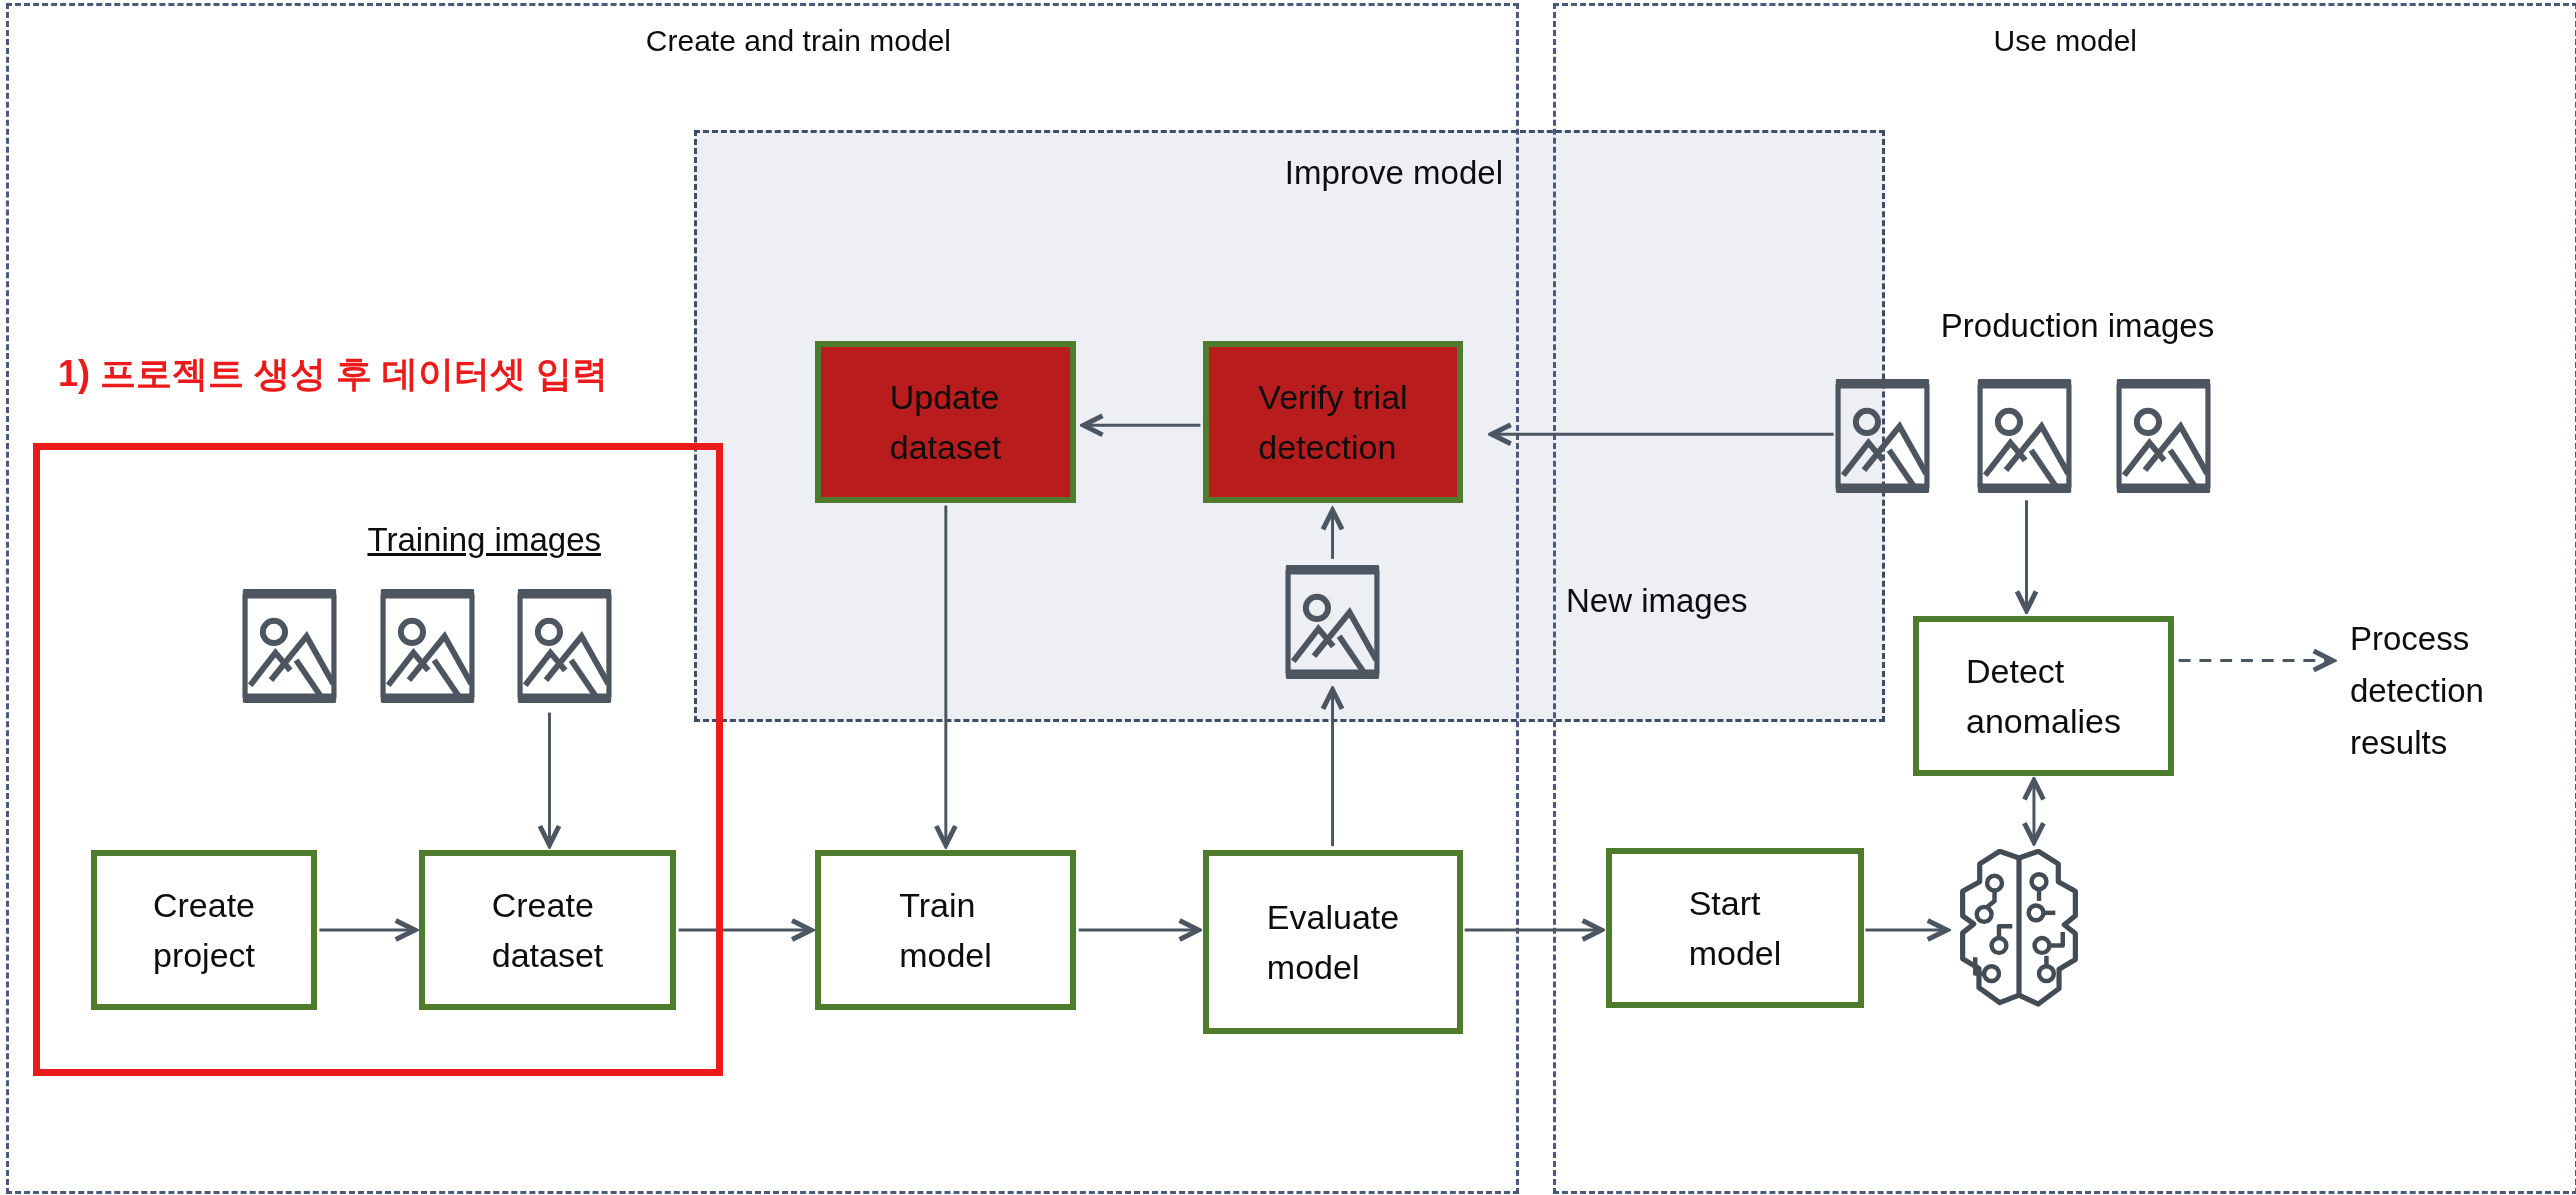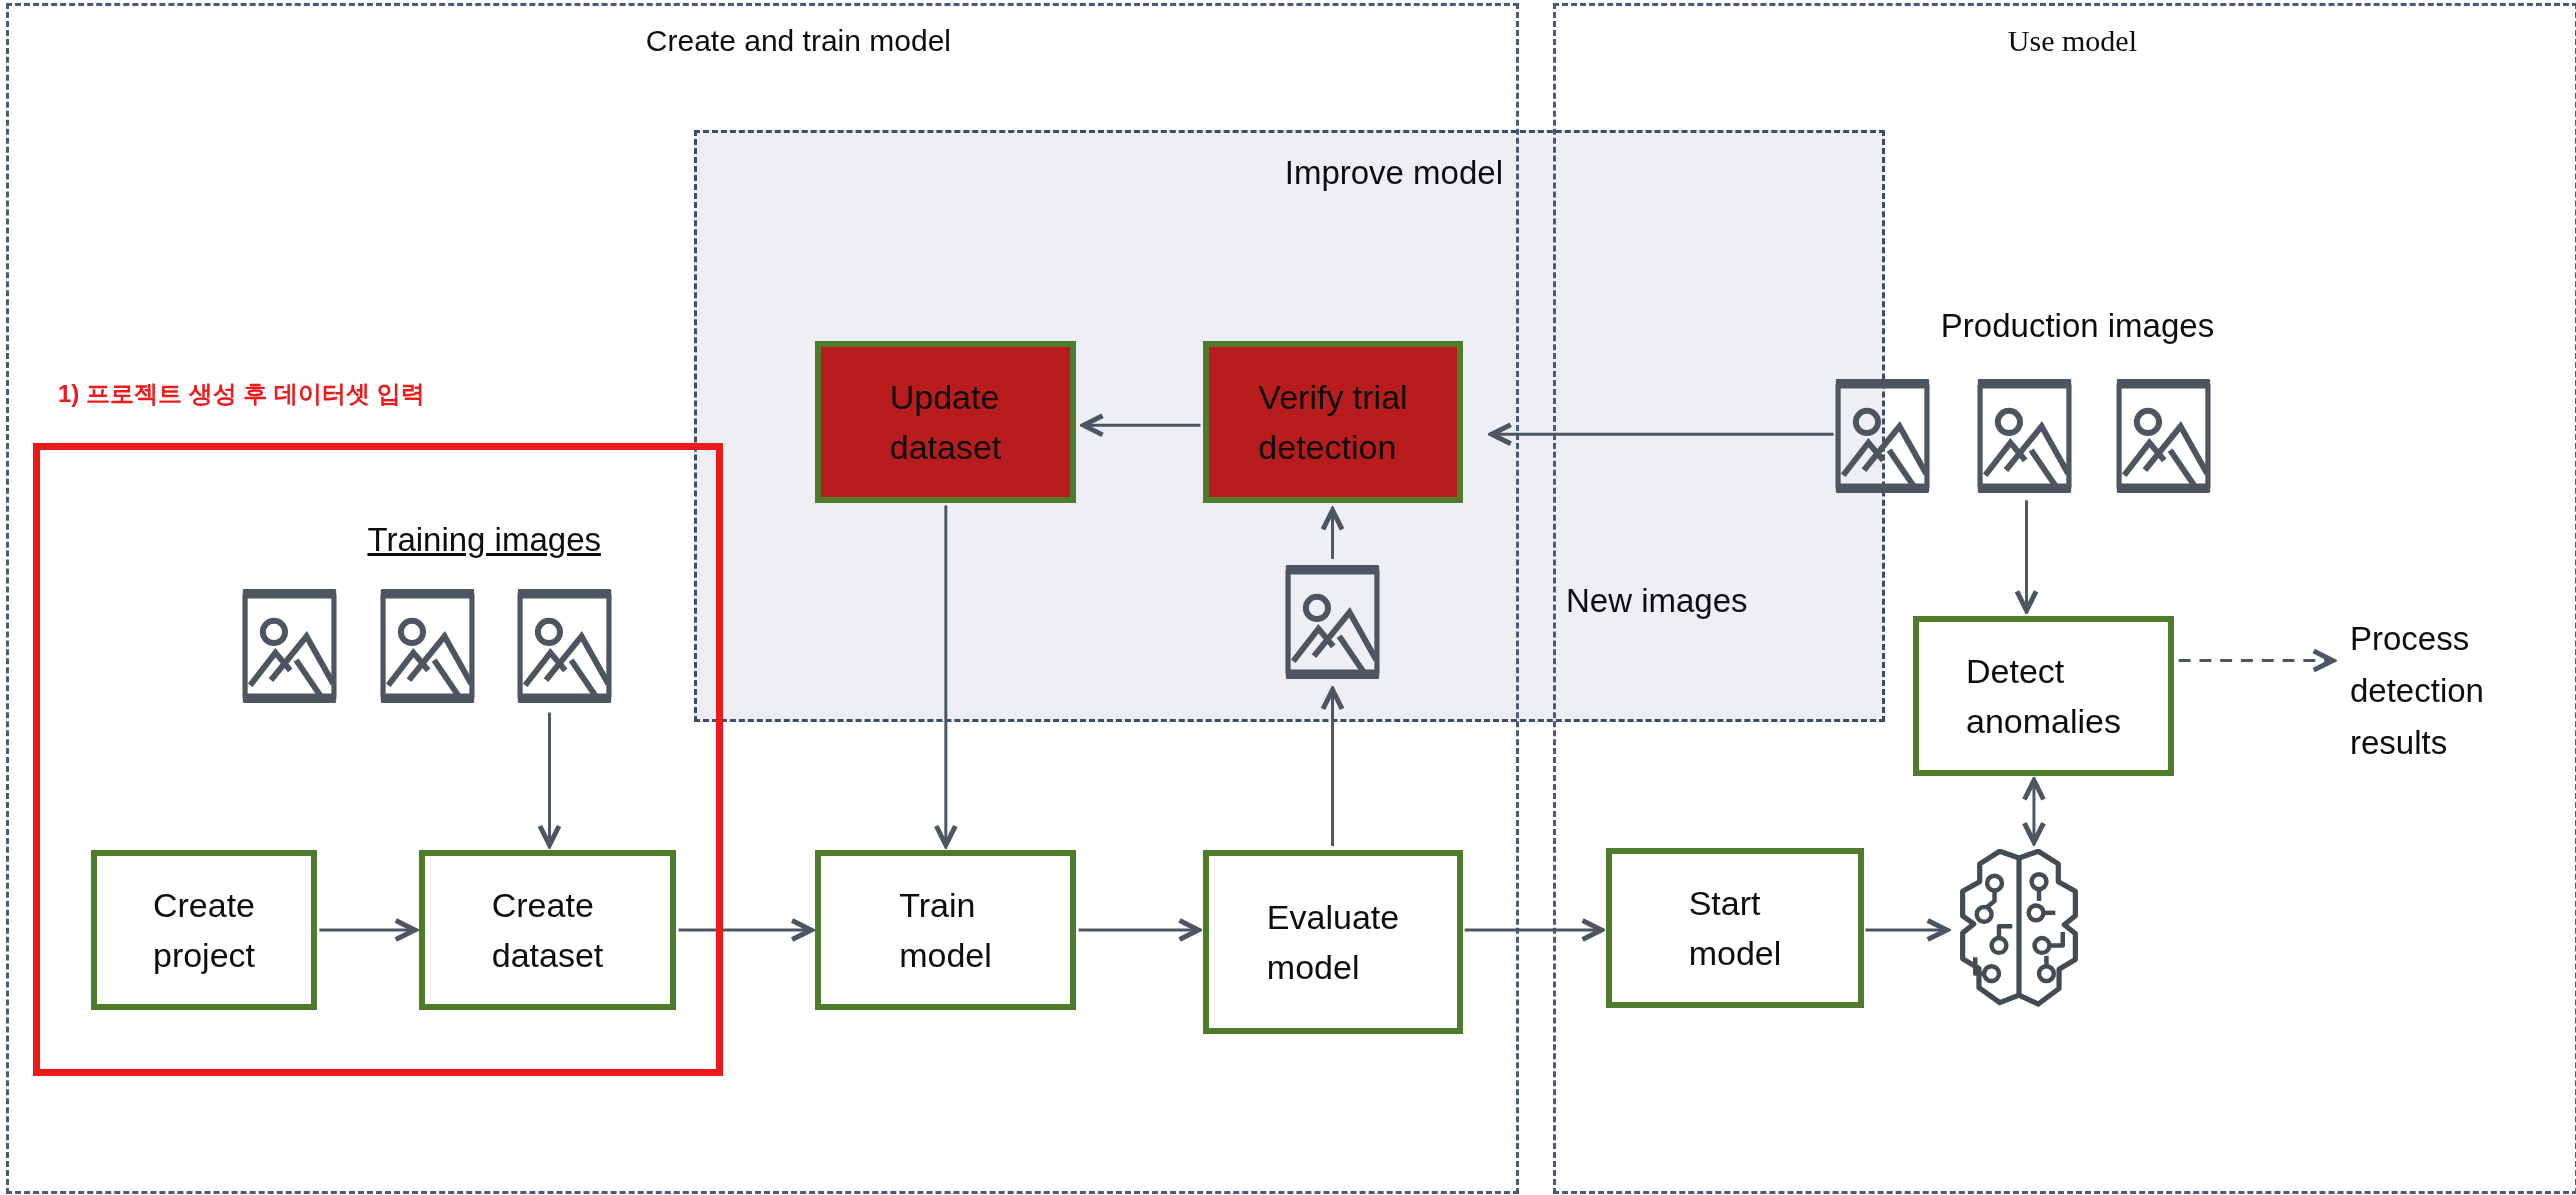--- a/index.html
+++ b/index.html
@@ -18,21 +18,21 @@
   
   .gbox{position:absolute;box-sizing:border-box;border:6px solid #4e7b2c;background:#ffffff;
     display:flex;align-items:center;justify-content:center;z-index:5;}
   .gbox .txt{font-size:34px;line-height:50px;color:#0d0d0d;text-align:left;}
   .gbox.on-gray{background:#b91c1c;}
   
   .lbl{position:absolute;font-size:33px;color:#0d0d0d;z-index:3;}
   
   .imgicon{position:absolute;z-index:4;}
   
-  .red-note{position:absolute;left:58px;top:378px;font-size:24px;font-weight:700;color:#ec1a1a;z-index:8;}
+  .red-note{position:absolute;left:58px;top:350px;font-size:36px;font-weight:700;color:#ec1a1a;z-index:8;}
   .red-rect{position:absolute;left:33px;top:443px;width:690px;height:633px;box-sizing:border-box;
     border:7.4px solid #ec1a1a;z-index:7;background:transparent;pointer-events:none;}
   #arrows{position:absolute;left:0;top:0;z-index:6;pointer-events:none;}
   .process-lines div{font-size:33px;line-height:52px;color:#0d0d0d;}
 </style>
 </head>
 <body>
 
 <div id="canvas">
 
@@ -68,21 +68,21 @@
       </g>
     </defs>
   </svg>
 
   <div class="improve-region"></div>
   <div class="improve-label">Improve model</div>
 
   <div class="panel" style="left:6px;top:3px;width:1507px;height:1185px;"></div>
   <div class="panel" style="left:1553px;top:3px;width:1019px;height:1185px;"></div>
   <div class="panel-title" style="left:520px;top:24px;width:431px;">Create and train model</div>
-  <div class="panel-title" style="left:1840px;top:24px;width:297px;font-family:Liberation Serif, serif;">Use model</div>
+  <div class="panel-title" style="left:1840px;top:24px;width:297px;">Use model</div>
 
   <div class="lbl" style="left:230px;top:521px;width:371px;text-align:right;text-decoration:underline;">Training images</div>
   <div class="lbl" style="left:1892px;top:307px;width:371px;text-align:center;">Production images</div>
   <div class="lbl" style="left:1566px;top:582px;">New images</div>
   <div class="lbl process-lines" style="left:2350px;top:613px;">
     <div>Process</div>
     <div>detection</div>
     <div>results</div>
   </div>
 

